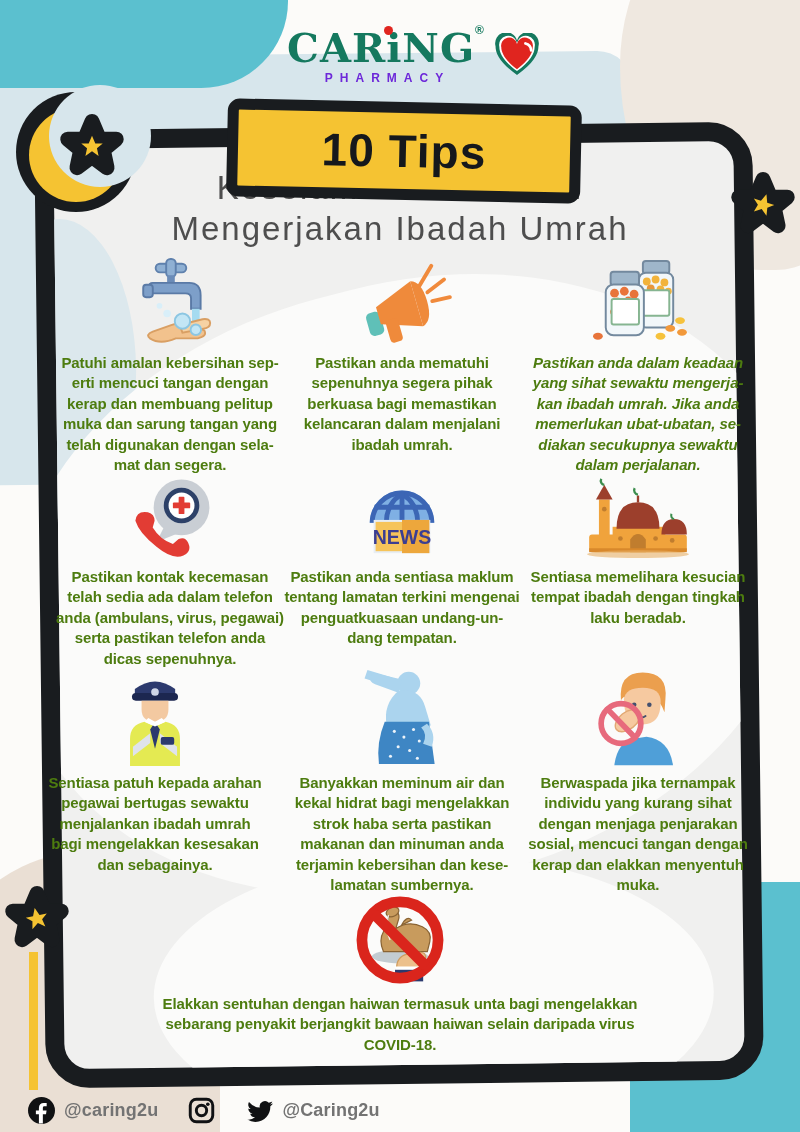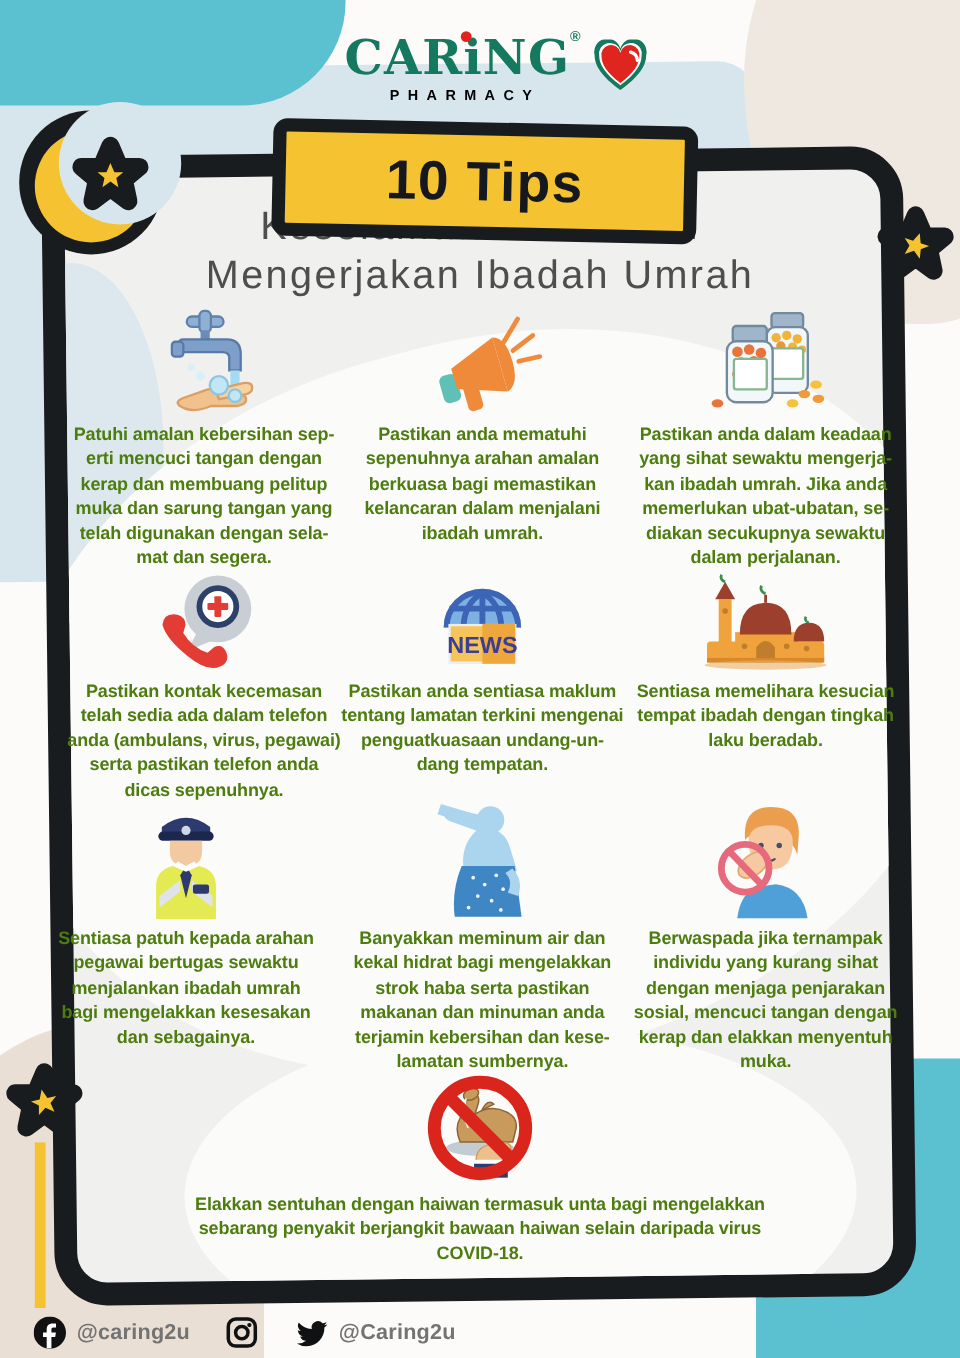--- a/index.html
+++ b/index.html
@@ -35,21 +35,21 @@
   
   .logo{position:absolute;top:24px;left:0;right:0;display:flex;justify-content:center;
     align-items:center;gap:10px;z-index:4;padding-left:27px;}
   .logo-textcol{display:flex;flex-direction:column;align-items:center;}
   .brand-row{position:relative;line-height:1;}
   .brand{font-family:"DejaVu Serif","Liberation Serif",serif;font-weight:bold;
     font-size:40px;color:#15795f;letter-spacing:1px;}
   .brand-reg{font-size:12px;color:#15795f;vertical-align:28px;font-weight:bold;}
   .i-dot{position:absolute;left:97px;top:2px;width:9px;height:9px;border-radius:50%;
     background:#e0251f;}
-  .tagline{font-size:12px;font-weight:bold;color:#000000;letter-spacing:7px;
+  .tagline{font-size:12px;font-weight:bold;color:#6d28d9;letter-spacing:7px;
     margin-top:3px;margin-left:4px;}
   
   .banner{position:absolute;left:227px;top:102px;width:332px;height:76px;
     background:#f5c332;border:11px solid #191c1f;border-radius:12px;
     transform:rotate(1.2deg);z-index:4;display:flex;align-items:center;justify-content:center;}
   .banner-text{font-size:46px;font-weight:bold;color:#15181c;letter-spacing:1px;}
   .page-title{position:absolute;left:0;right:0;top:168px;z-index:3;text-align:center;
     font-size:33px;color:#4e4e4e;letter-spacing:2px;line-height:1.23;white-space:pre-line;
     font-weight:normal;margin:0;}
   
@@ -59,21 +59,21 @@
   .star-a{left:53px;top:108px;}
   .star-b{left:724px;top:166px;}
   .star-c{left:-2px;top:880px;}
   
   .tip{position:absolute;width:238px;text-align:center;z-index:3;}
   .tip-icon{display:flex;align-items:flex-end;justify-content:center;margin-bottom:7px;}
   .r1 .tip-icon{height:90px;} .r2 .tip-icon{height:88px;} .r3 .tip-icon{height:102px;}
   .r4 .tip-icon{height:94px;}
   .tip-text{font-size:15px;font-weight:bold;color:#4d7c0f;line-height:1.36;
     white-space:pre-line;letter-spacing:-0.1px;}
-  .t1{left:51px;top:256px;} .t2{left:283px;top:256px;} .t3{left:519px;top:256px;}
+  .t1{left:51px;top:256px;} .t2{left:283px;top:256px;} .t3{left:519px;top:256px;font-style:italic;}
   .t4{left:51px;top:472px;} .t5{left:283px;top:472px;} .t6{left:519px;top:472px;}
   .t7{left:36px;top:664px;} .t8{left:283px;top:664px;} .t9{left:519px;top:664px;}
   .t10{left:118px;top:893px;width:564px;}
   
   .footer{position:absolute;left:28px;bottom:8px;display:flex;align-items:center;
     gap:30px;z-index:4;}
   .social{display:flex;align-items:center;gap:9px;}
   .social-label{font-size:18px;font-weight:bold;color:#737373;letter-spacing:0.2px;}
 </style>
 </head>
@@ -168,21 +168,21 @@
       </g>
       <g transform="rotate(-16 50 58)">
         <rect x="16" y="46" width="15" height="24" rx="5" fill="#5fc0b8"></rect>
         <polygon points="29,42 70,26 70,74 29,60" fill="#ef8a3b"></polygon>
         <path d="M70 26 q11 3 11 24 q0 21 -11 24 z" fill="#ef8a3b"></path>
         <rect x="34" y="58" width="13" height="24" rx="4" fill="#ef8a3b"></rect>
       </g>
     </svg>
   </div>
   <div class="tip-text">Pastikan anda mematuhi
-sepenuhnya arahan amalan
+sepenuhnya segera pihak
 berkuasa bagi memastikan
 kelancaran dalam menjalani
 ibadah umrah.</div>
 </div>
 
 <div class="tip r1 t3">
   <div class="tip-icon">
     <svg width="108" height="88" viewBox="0 0 110 90">
       <g>
         <rect x="60" y="3" width="27" height="13" rx="3" fill="#9fb6ca" stroke="#73899e" stroke-width="2"></rect>

